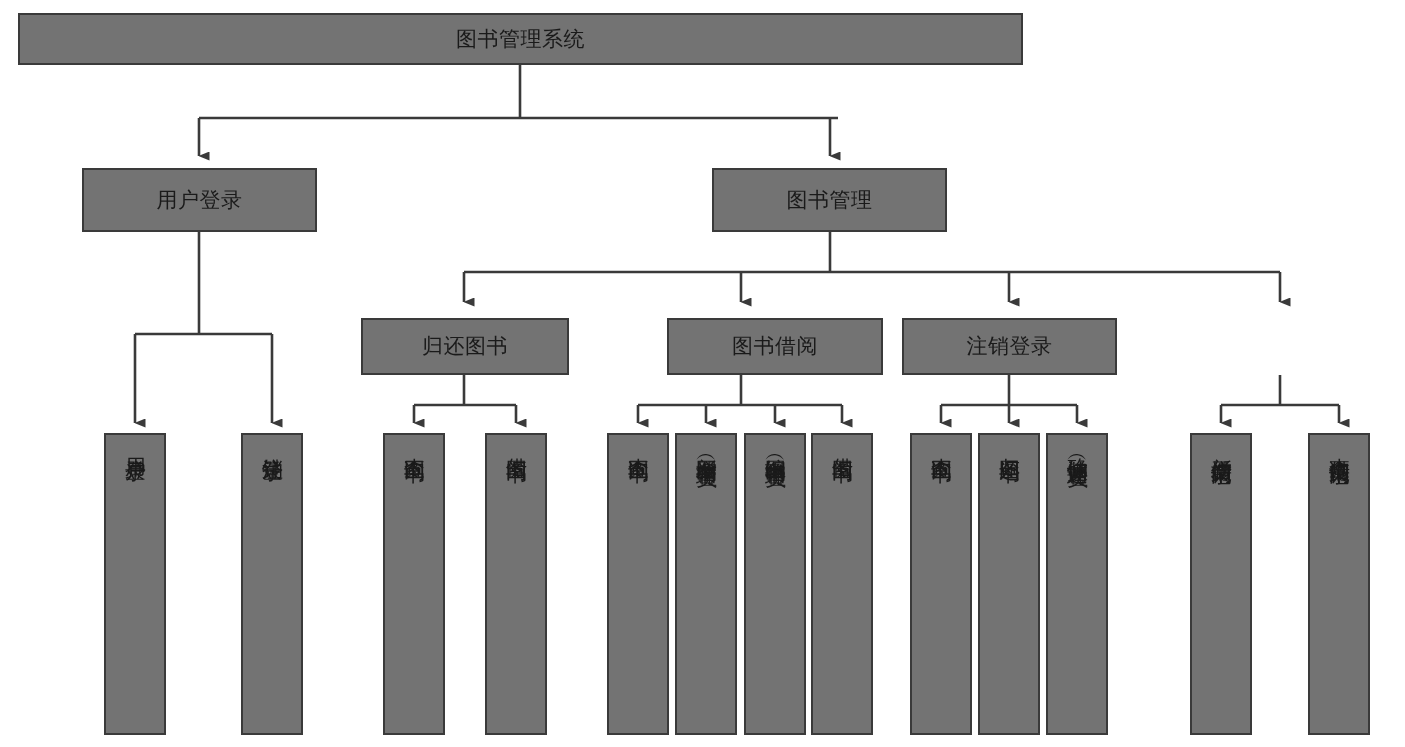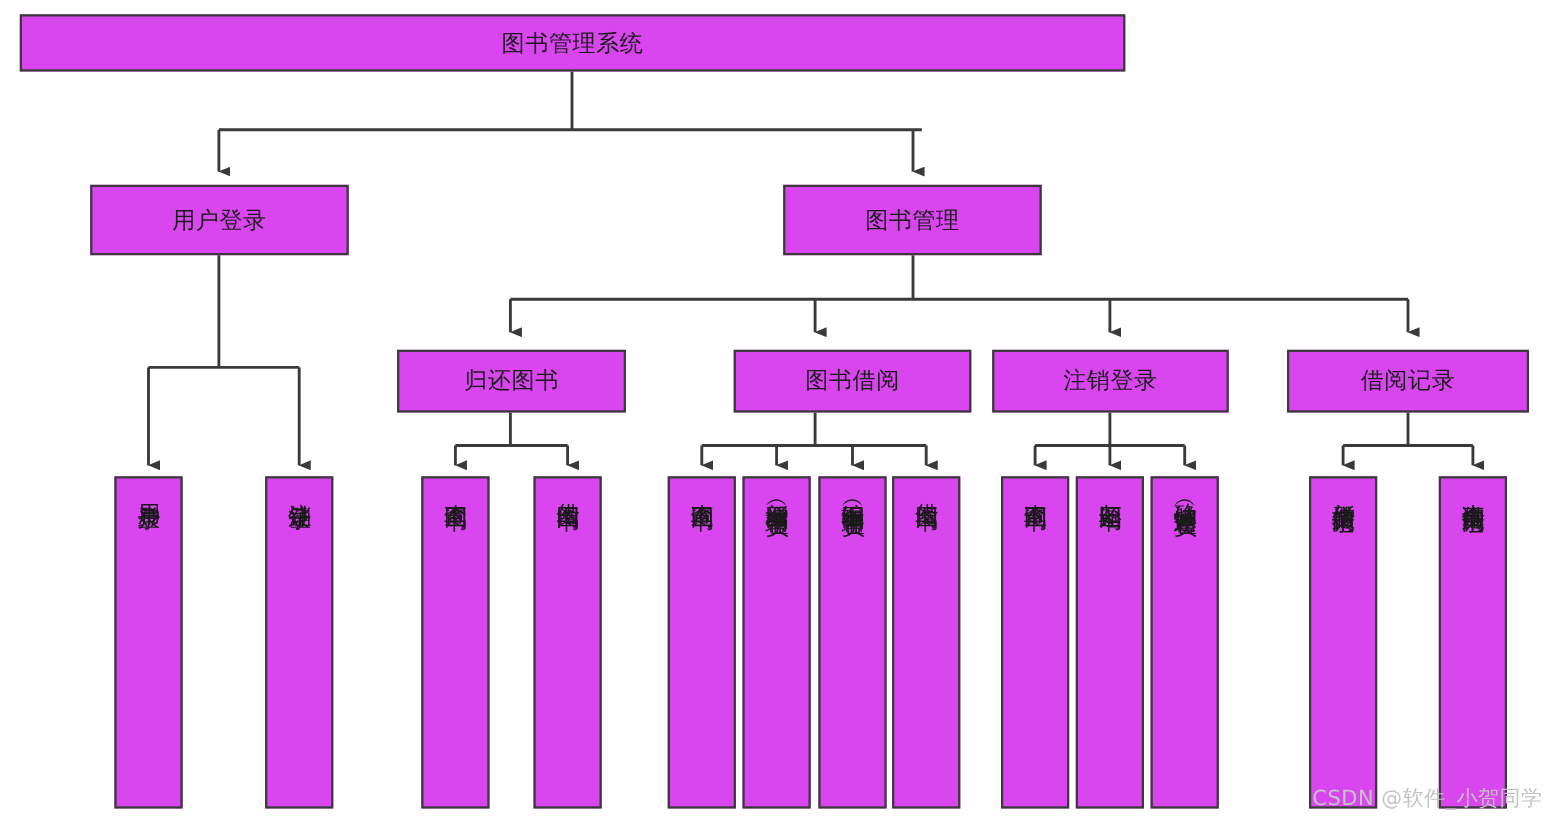--- a/index.html
+++ b/index.html
@@ -20,21 +20,21 @@
   svg.wires {
     position: absolute;
     left: 0;
     top: 0;
     width: 1405px;
     height: 747px;
   }
   .node {
     position: absolute;
     box-sizing: border-box;
-    background: #d946ef;
+    background: #737373;
     border: 2px solid #3a3a3a;
     display: flex;
     align-items: center;
     justify-content: center;
     z-index: 2;
   }
   .node .lbl {
     color: #1a1a1a;
     font-size: 21px;
     line-height: 1.05;
@@ -134,23 +134,20 @@
 
   <div class="node" style="left:361px; top:318px; width:208px; height:57px;">
     <span class="lbl">归还图书</span>
   </div>
   <div class="node" style="left:633px; top:318px; width:216px; height:57px;margin-left:34px;">
     <span class="lbl">图书借阅</span>
   </div>
   <div class="node" style="left:902px; top:318px; width:215px; height:57px;">
     <span class="lbl">注销登录</span>
   </div>
-  <div class="node" style="left:1170px; top:318px; width:220px; height:57px;">
-    <span class="lbl">借阅记录</span>
-  </div>
 
   <div class="node leaf" style="left:104px; top:433px; width:62px; height:302px;">
     <span class="lbl">用户登录</span>
   </div>
   <div class="node leaf" style="left:241px; top:433px; width:62px; height:302px;">
     <span class="lbl">注销登录</span>
   </div>
 
   <div class="node leaf" style="left:383px; top:433px; width:62px; height:302px;">
     <span class="lbl">查询图书</span>
@@ -182,15 +179,14 @@
     <span class="lbl">确认归还（管理员）</span>
   </div>
 
   <div class="node leaf" style="left:1190px; top:433px; width:62px; height:302px;">
     <span class="lbl">新增借阅记录</span>
   </div>
   <div class="node leaf" style="left:1308px; top:433px; width:62px; height:302px;">
     <span class="lbl">查询借阅记录</span>
   </div>
 
-  <div class="watermark">CSDN @软件_小贺同学</div>
 
 </div>
 
 </body></html>

